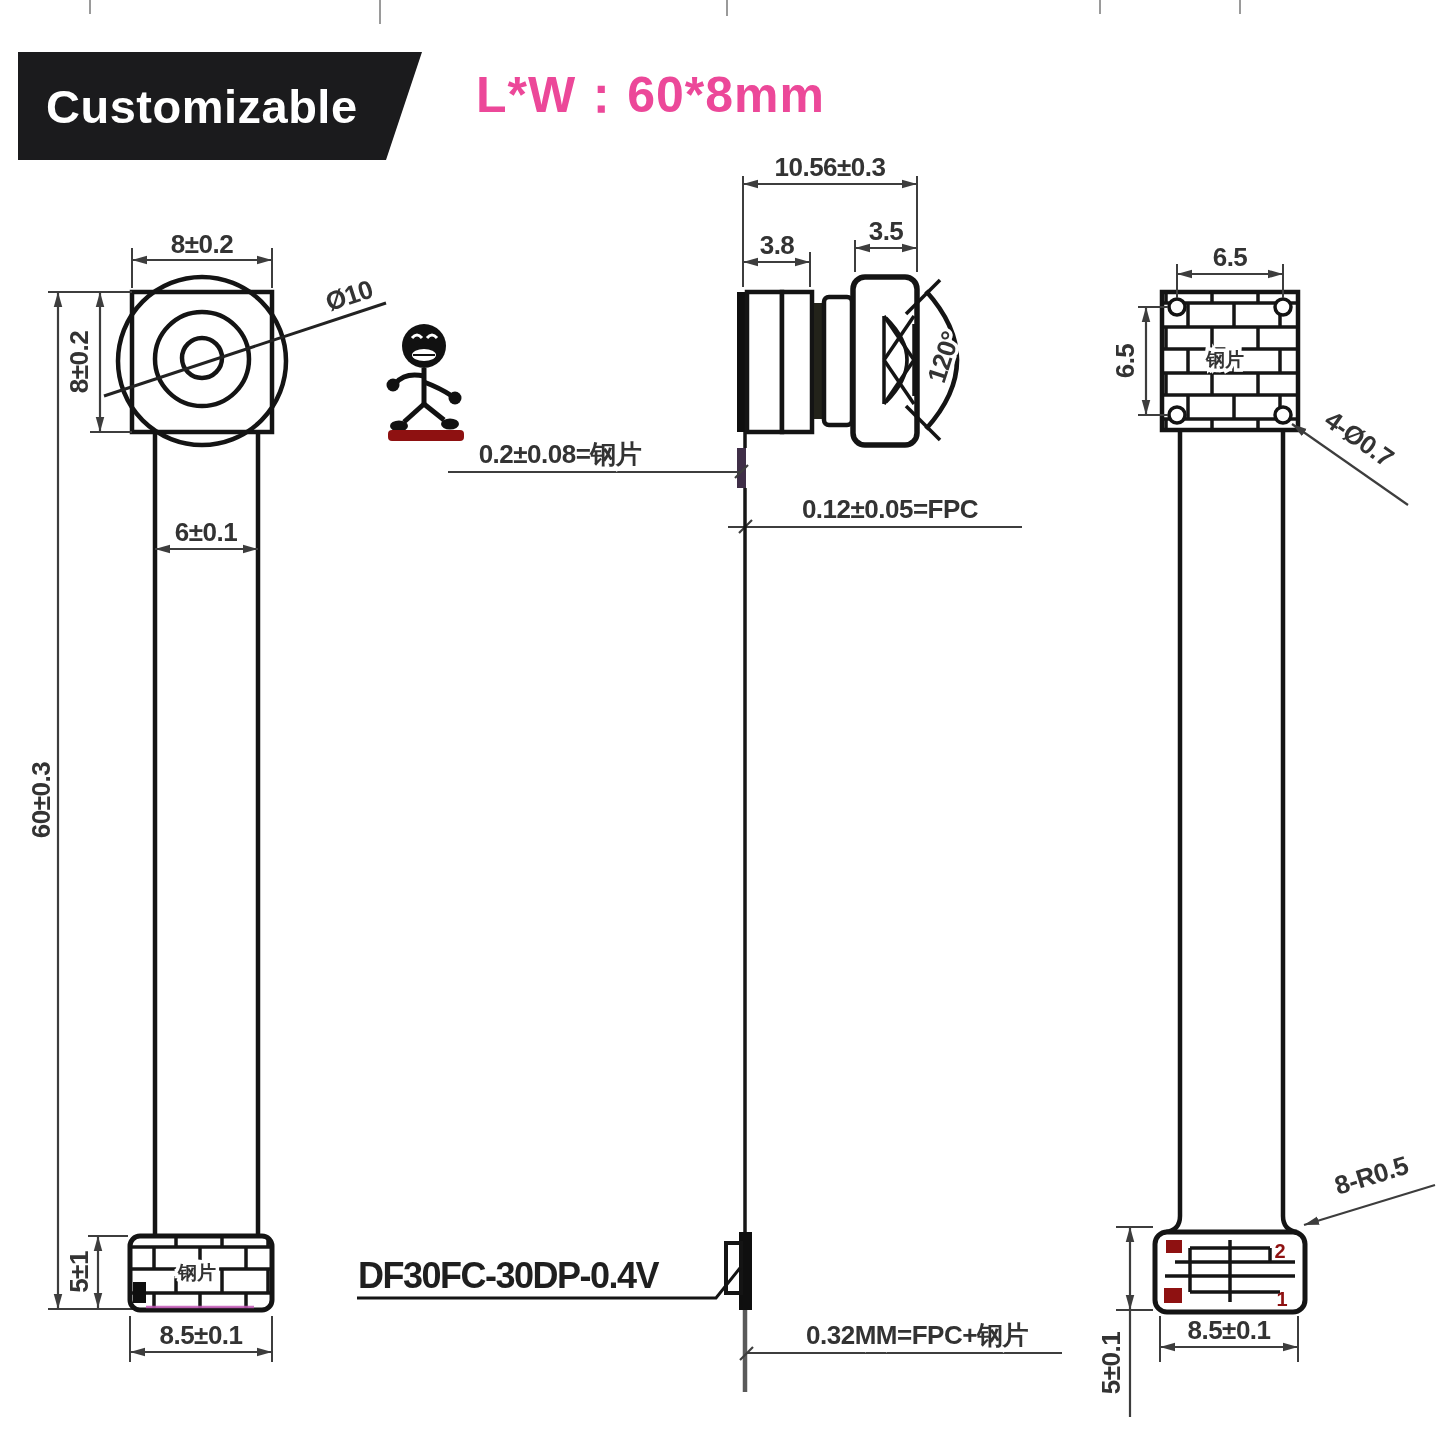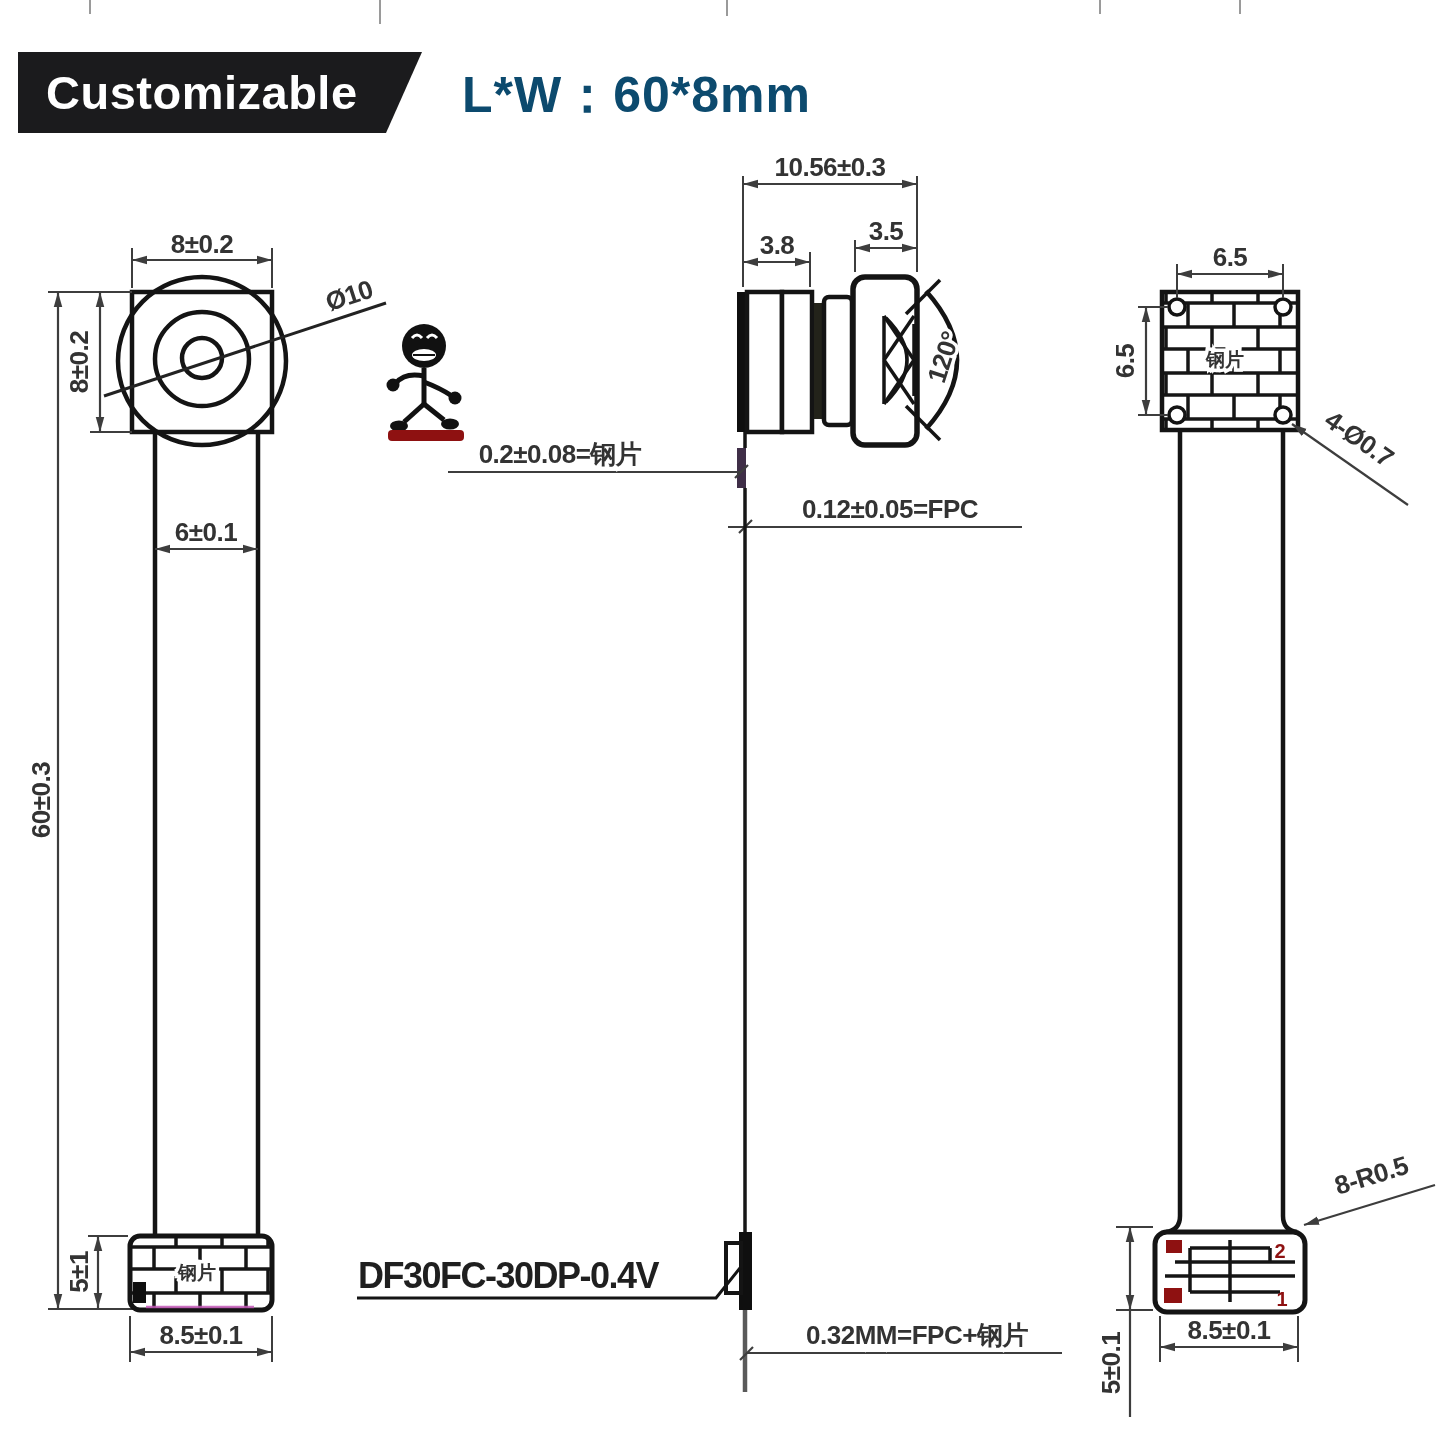--- a/index.html
+++ b/index.html
@@ -1,26 +1,26 @@
 <!DOCTYPE html>
 <html><head>
 <meta charset="utf-8">
 <style>
   html,body { margin:0; padding:0; background:#ffffff; }
   #stage { position:relative; width:1440px; height:1440px; background:#ffffff; overflow:hidden;
            font-family:"Liberation Sans","DejaVu Sans",sans-serif; }
   svg { position:absolute; left:0; top:0; }
 
   
-  .banner-flag { position:absolute; left:18px; top:52px; width:404px; height:81px;
+  .banner-flag { position:absolute; left:18px; top:52px; width:404px; height:108px;
     background:#1b1b1d; clip-path:polygon(0 0,100% 0,calc(100% - 36px) 100%,0 100%);
     color:#ffffff; font-size:47px; font-weight:bold; display:flex; align-items:center;
     padding-left:28px; box-sizing:border-box; letter-spacing:0.5px; }
-  .banner-spec { position:absolute; left:462px; top:62px; font-size:50px; font-weight:bold;
-    color:#0c4a6e; letter-spacing:1px; }
+  .banner-spec { position:absolute; left:476px; top:62px; font-size:50px; font-weight:bold;
+    color:#ec4899; letter-spacing:1px; }
 
   
   .outline  { fill:#ffffff; stroke:#141414; stroke-width:4.5; }
   .outline6 { fill:#ffffff; stroke:#141414; stroke-width:5.5; }
   .black    { fill:#0f0f0f; stroke:none; }
   .thin     { stroke:#141414; stroke-width:3.5; fill:none; }
   .thick    { stroke:#141414; stroke-width:4.5; fill:none; }
   .dimline  { stroke:#3d3d3d; stroke-width:2.2; fill:none; }
   .extline  { stroke:#3d3d3d; stroke-width:2;   fill:none; }
   .graytail { stroke:#5a5a5a; stroke-width:4.5; fill:none; }

